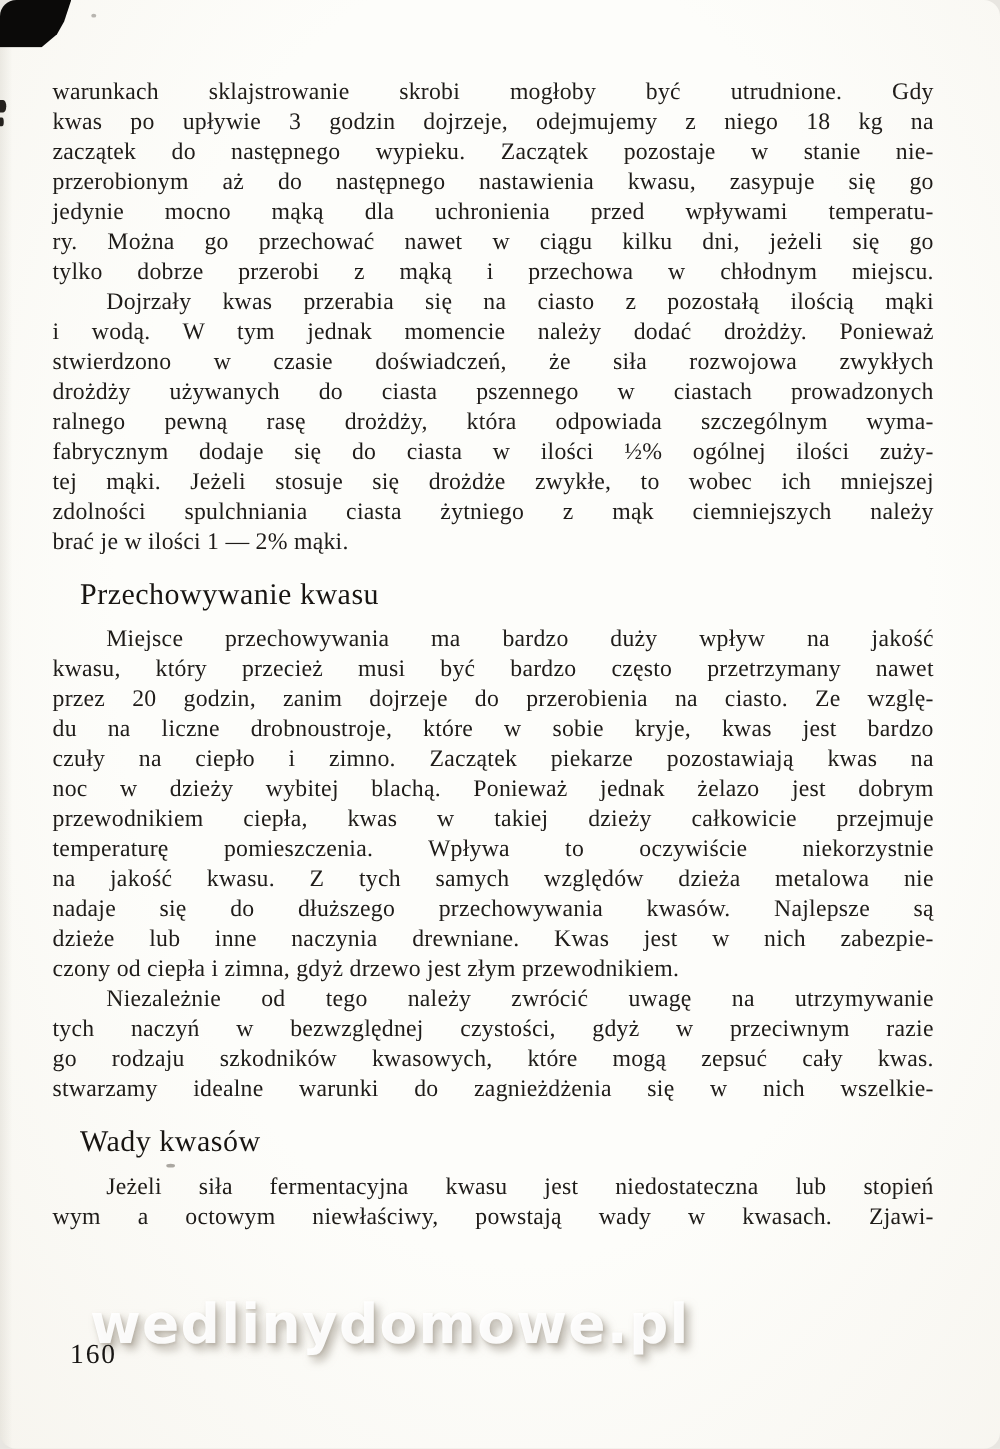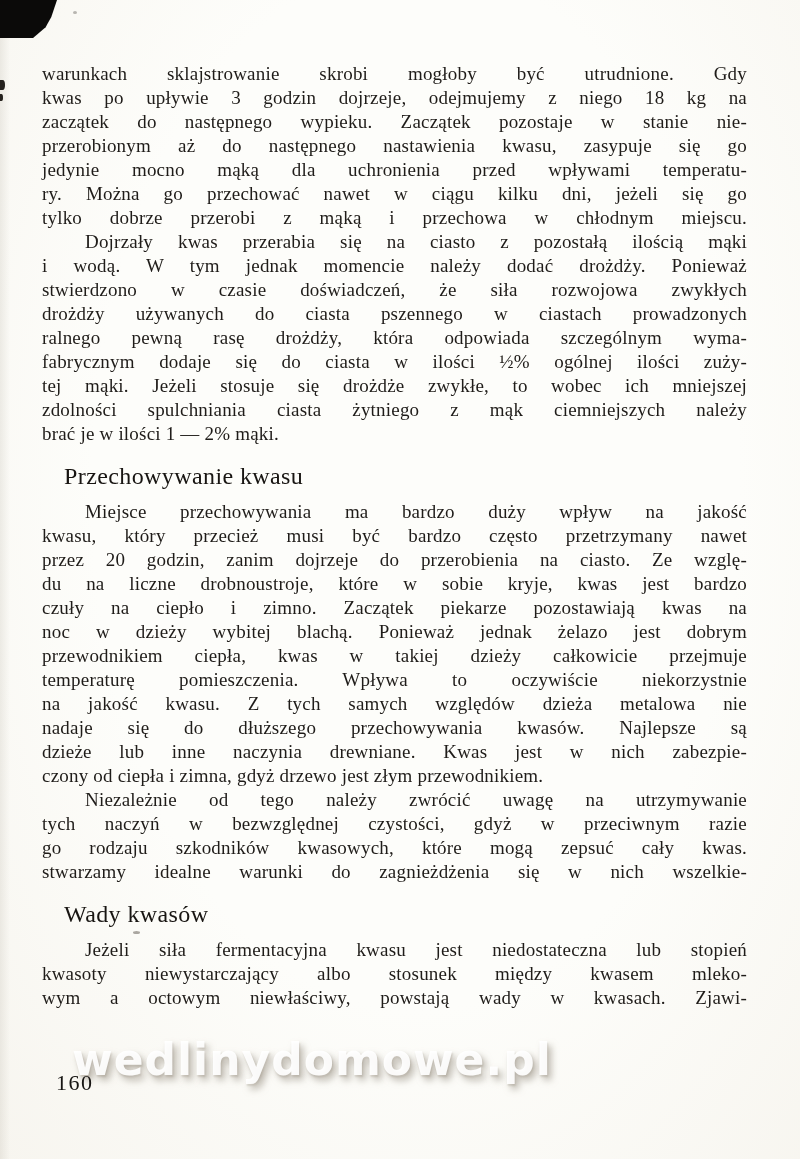--- a/index.html
+++ b/index.html
@@ -6,20 +6,21 @@
   .page {
     position: relative;
     width: 800px;
     height: 1159px;
     margin: 0 auto;
     background: #fbfaf6;
     background-image: radial-gradient(ellipse at 52% 42%, #fdfdfa 55%, #f7f5ef 100%);
     overflow: hidden;
     font-family: "Liberation Serif", "DejaVu Serif", serif;
     color: #1f1c19;
+    border-radius: 13px;
   }
   .edge-shade {
     position: absolute; left: 0; top: 0; bottom: 0; width: 10px;
     background: linear-gradient(90deg, rgba(168,162,148,0.18), rgba(168,162,148,0) 100%);
     pointer-events: none;
   }
   .corner-mark {
     position: absolute; left: 0; top: 0; width: 57px; height: 38px;
     background: #0b0a09;
     clip-path: polygon(0 0, 100% 0, 90% 45%, 80% 72%, 58% 100%, 0 100%);
@@ -117,21 +118,20 @@
       <div class="line indent">Niezależnie od tego należy zwrócić uwagę na utrzymywanie</div>
       <div class="line">tych naczyń w bezwzględnej czystości, gdyż w przeciwnym razie</div>
       <div class="line">go rodzaju szkodników kwasowych, które mogą zepsuć cały kwas.</div>
       <div class="line">stwarzamy idealne warunki do zagnieżdżenia się w nich wszelkie-</div>
     </div>
 
     <h2 class="heading">Wady kwasów</h2>
 
     <div class="para">
       <div class="line indent">Jeżeli siła fermentacyjna kwasu jest niedostateczna lub stopień</div>
-      <div class="line">kwasoty niewystarczający albo stosunek między kwasem mleko-</div>
       <div class="line">wym a octowym niewłaściwy, powstają wady w kwasach. Zjawi-</div>
     </div>
 
   </main>
 
   <div class="watermark">wedlinydomowe.pl</div>
   <div class="page-number">160</div>
 
 </div>
 

